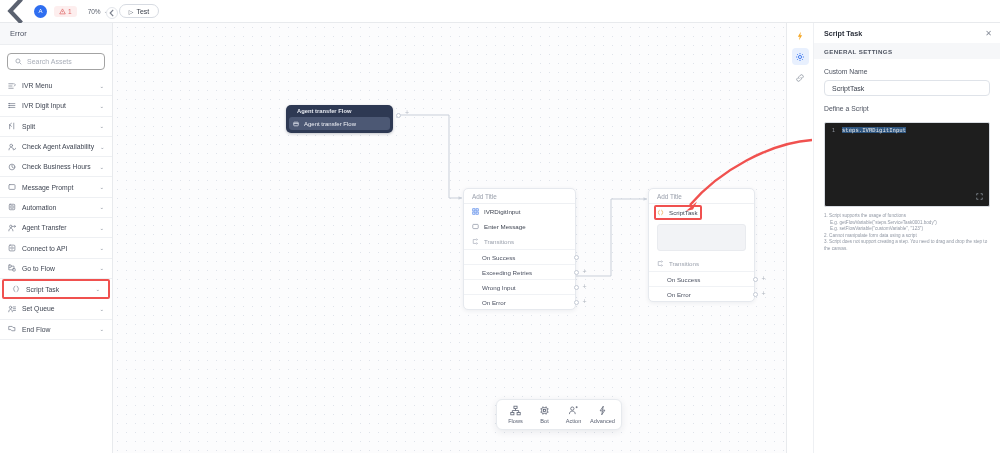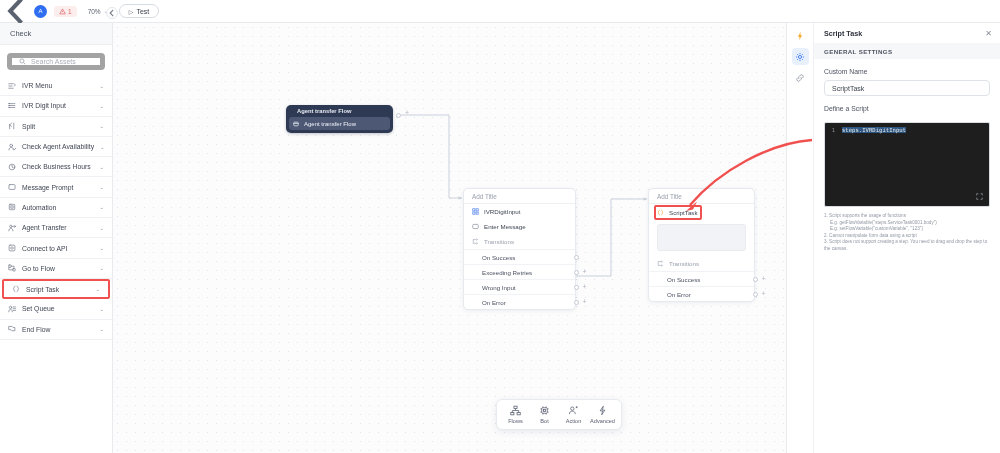--- a/index.html
+++ b/index.html
@@ -69,21 +69,21 @@
   .collapse-handle {
     position: absolute; left: 106px; top: 7px;
     width: 12px; height: 12px; border-radius: 50%;
     background: #fff; border: 1px solid #e3e6eb;
     display: flex; align-items: center; justify-content: center;
     font-size: 6px; color: #7b818d; cursor: pointer; z-index: 6;
   }
   .search-wrap { padding: 8px 7px 6px 7px; }
   .search-box {
     display: flex; align-items: center; gap: 5px;
-    border: 5px solid #a3a3a3; border-radius: 4px;
+    border: 1px solid #a3a3a3; border-radius: 4px;
     height: 17px; padding: 0 7px; background: #fff;
   }
   .search-box svg { width: 7px; height: 7px; flex: none; }
   .search-box input {
     border: none; outline: none; font-size: 7px; color: #6b7280;
     font-family: "Liberation Sans", sans-serif; width: 100%; background: transparent;
   }
   .search-box input::placeholder { color: #a9aeb8; }
 
   .asset-list { padding: 0; }
@@ -287,21 +287,21 @@
         <span class="caret">⌄</span>
       </div>
       <div class="test-btn">
         <span class="play">▷</span>
         <span>Test</span>
       </div>
     </div>
   </div>
 
   <div class="sidebar">
-    <div class="sidebar-head">Check</div>
+    <div class="sidebar-head">Error</div>
     <div class="search-wrap">
       <div class="search-box">
         <svg viewBox="0 0 10 10" fill="none" stroke="#9aa0ab" stroke-width="1.1">
             <circle cx="4.2" cy="4.2" r="2.9"></circle>
             <path d="M6.5 6.5 L9 9"></path>
           </svg>
         <input type="text" placeholder="Search Assets" style="">
       </div>
     </div>
     <div class="asset-list" id="asset-list">

